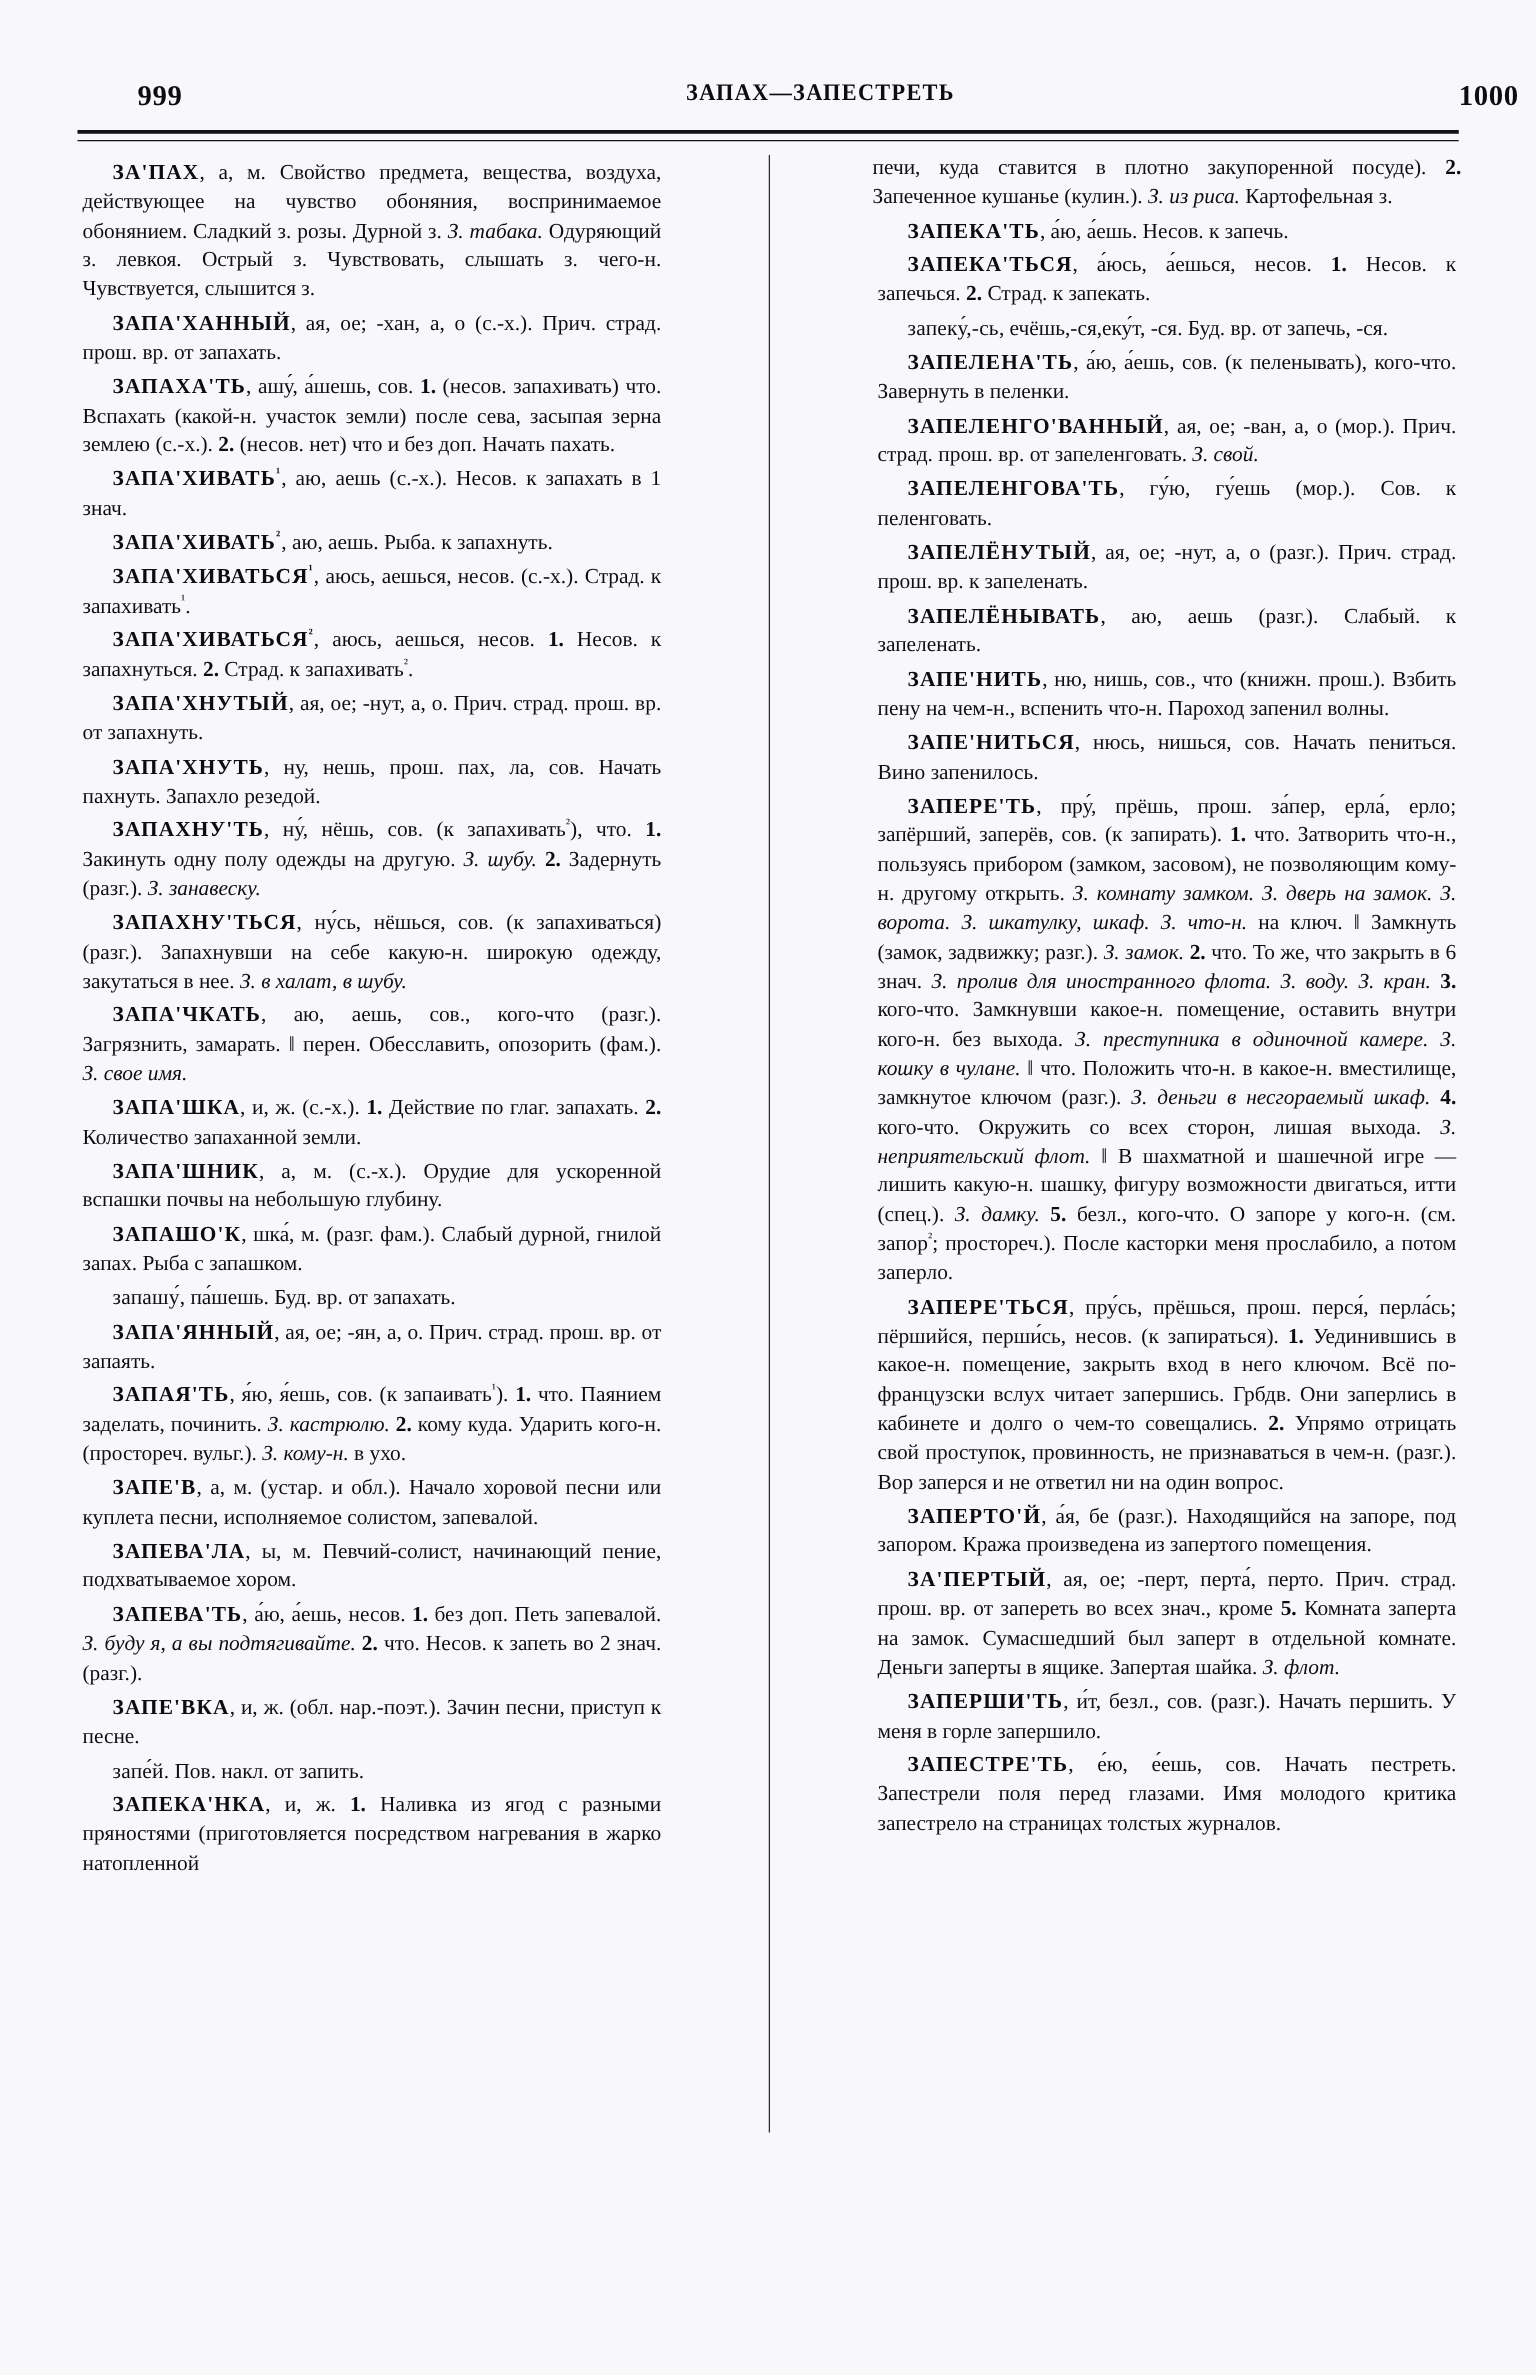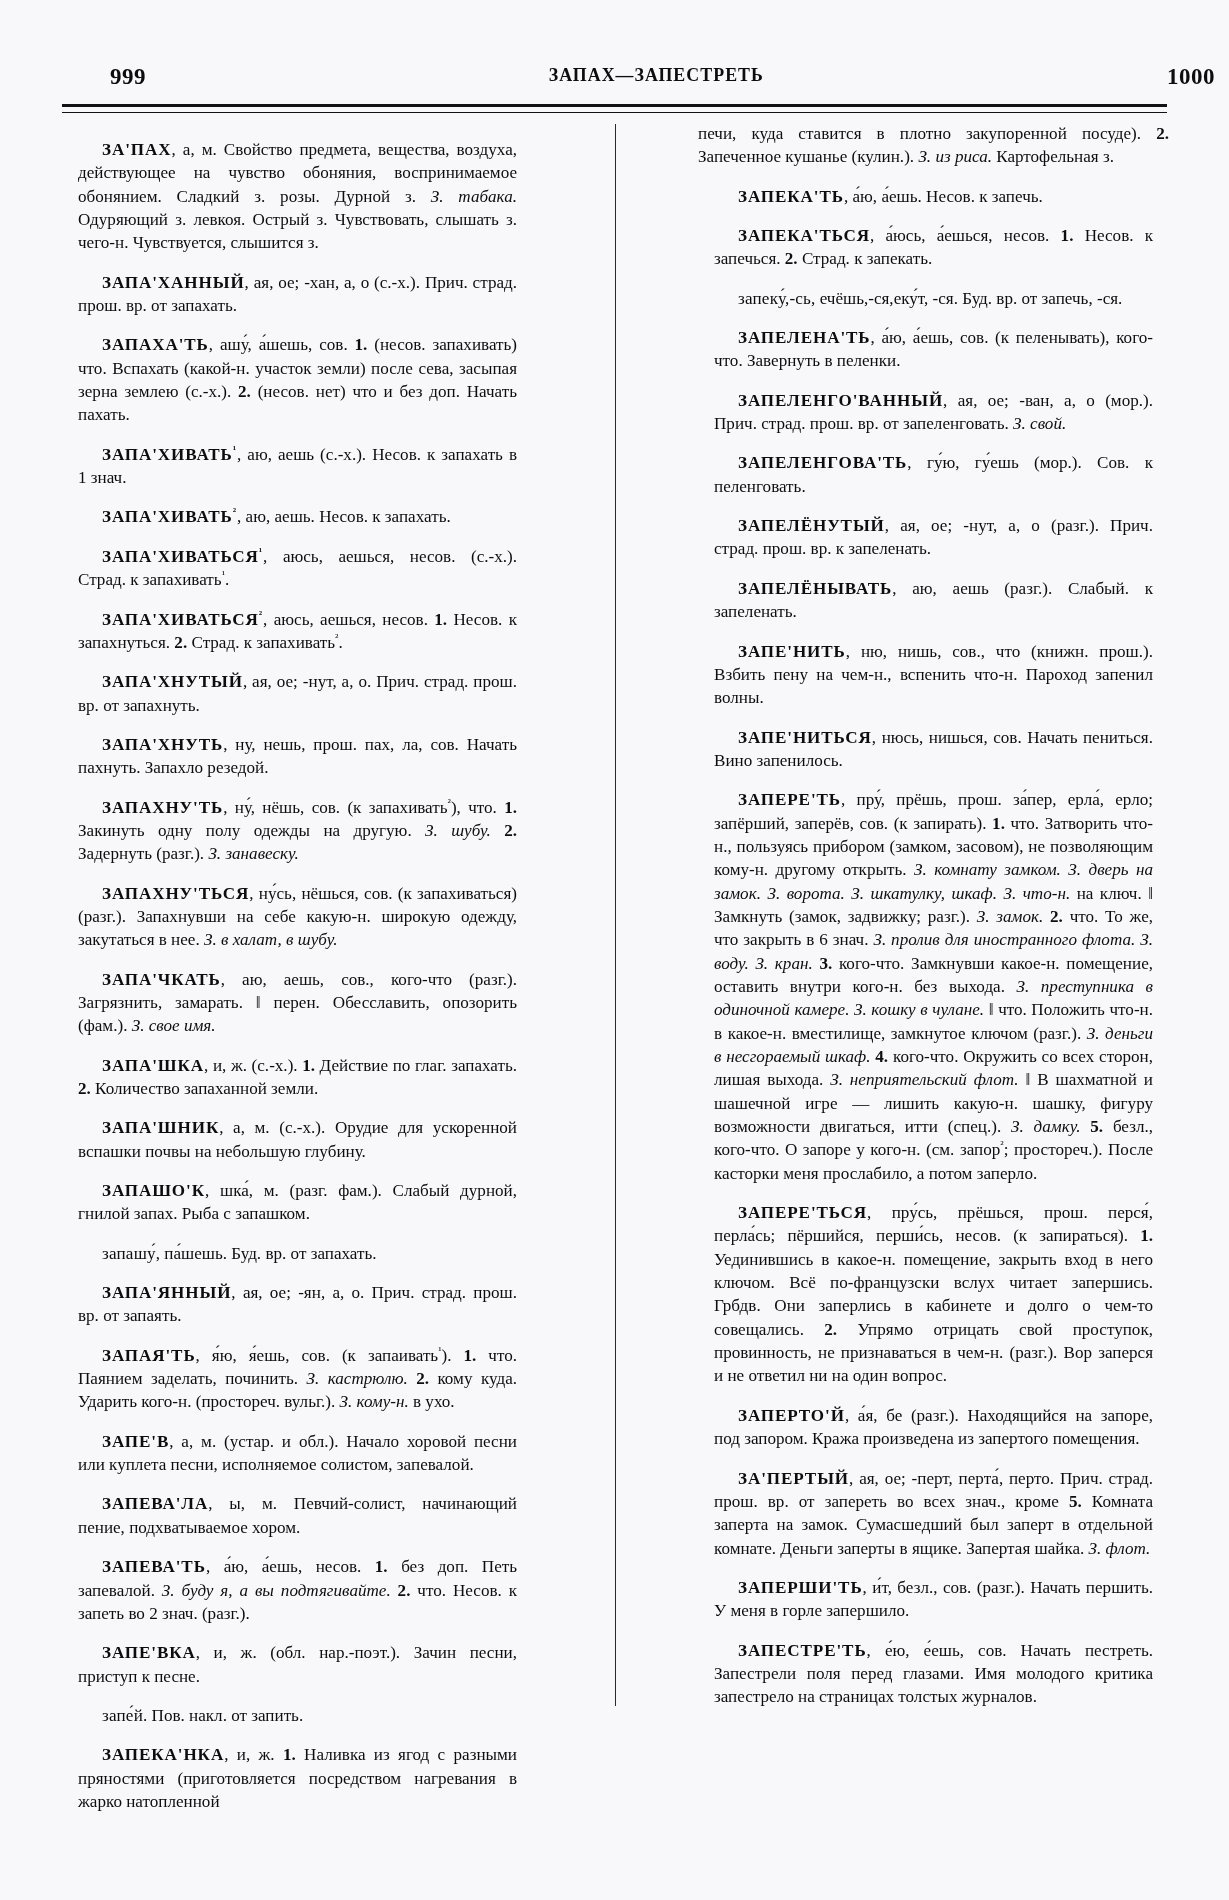--- a/index.html
+++ b/index.html
@@ -81,21 +81,21 @@
   .gutter::before {
     content: "";
     position: absolute;
     left: 82px;
     top: 2px;
     bottom: 88px;
     border-left: 1.4px solid #2a2a2e;
   }
 
   .entry {
-    margin: 16px;
+    margin: 4px;
     text-indent: 24px;
   }
   .cont {
     margin: 0;
     text-indent: 0;
   }
   .hw {
     font-weight: bold;
     letter-spacing: 0.9px;
   }
@@ -120,21 +120,21 @@
   </div>
 
   <div class="rule-double"></div>
 
   <div class="columns">
     <div class="col col-left" id="col-left">
         <p class="entry"><span class="hw">ЗА'ПАХ</span><span>, а, м. Свойство предмета, вещества, воздуха, действующее на чувство обоняния, воспринимаемое обонянием. Сладкий з. розы. Дурной з. <i>З. табака.</i> Одуряющий з. левкоя. Острый з. Чувствовать, слышать з. чего-н. Чувствуется, слышится з.</span></p>
         <p class="entry"><span class="hw">ЗАПА'ХАННЫЙ</span><span>, ая, ое; -хан, а, о (с.-х.). Прич. страд. прош. вр. от запахать.</span></p>
         <p class="entry"><span class="hw">ЗАПАХА'ТЬ</span><span>, ашу́, а́шешь, сов. <b>1.</b> (несов. запахивать) что. Вспахать (какой-н. участок земли) после сева, засыпая зерна землею (с.-х.). <b>2.</b> (несов. нет) что и без доп. Начать пахать.</span></p>
         <p class="entry"><span class="hw">ЗАПА'ХИВАТЬ<span class="sup">¹</span></span><span>, аю, аешь (с.-х.). Несов. к запахать в 1 знач.</span></p>
-        <p class="entry"><span class="hw">ЗАПА'ХИВАТЬ<span class="sup">²</span></span><span>, аю, аешь. Несов. к запахать.</span></p>
+        <p class="entry"><span class="hw">ЗАПА'ХИВАТЬ<span class="sup">²</span></span><span>, аю, аешь. Рыба. к запахнуть.</span></p>
         <p class="entry"><span class="hw">ЗАПА'ХИВАТЬСЯ<span class="sup">¹</span></span><span>, аюсь, аешься, несов. (с.-х.). Страд. к запахивать<span class="sup">¹</span>.</span></p>
         <p class="entry"><span class="hw">ЗАПА'ХИВАТЬСЯ<span class="sup">²</span></span><span>, аюсь, аешься, несов. <b>1.</b> Несов. к запахнуться. <b>2.</b> Страд. к запахивать<span class="sup">²</span>.</span></p>
         <p class="entry"><span class="hw">ЗАПА'ХНУТЫЙ</span><span>, ая, ое; -нут, а, о. Прич. страд. прош. вр. от запахнуть.</span></p>
         <p class="entry"><span class="hw">ЗАПА'ХНУТЬ</span><span>, ну, нешь, прош. пах, ла, сов. Начать пахнуть. Запахло резедой.</span></p>
         <p class="entry"><span class="hw">ЗАПАХНУ'ТЬ</span><span>, ну́, нёшь, сов. (к запахивать<span class="sup">²</span>), что. <b>1.</b> Закинуть одну полу одежды на другую. <i>З. шубу.</i> <b>2.</b> Задернуть (разг.). <i>З. занавеску.</i></span></p>
         <p class="entry"><span class="hw">ЗАПАХНУ'ТЬСЯ</span><span>, ну́сь, нёшься, сов. (к запахиваться) (разг.). Запахнувши на себе какую-н. широкую одежду, закутаться в нее. <i>З. в халат, в шубу.</i></span></p>
         <p class="entry"><span class="hw">ЗАПА'ЧКАТЬ</span><span>, аю, аешь, сов., кого-что (разг.). Загрязнить, замарать. <span>‖</span> перен. Обесславить, опозорить (фам.). <i>З. свое имя.</i></span></p>
         <p class="entry"><span class="hw">ЗАПА'ШКА</span><span>, и, ж. (с.-х.). <b>1.</b> Действие по глаг. запахать. <b>2.</b> Количество запаханной земли.</span></p>
         <p class="entry"><span class="hw">ЗАПА'ШНИК</span><span>, а, м. (с.-х.). Орудие для ускоренной вспашки почвы на небольшую глубину.</span></p>
         <p class="entry"><span class="hw">ЗАПАШО'К</span><span>, шка́, м. (разг. фам.). Слабый дурной, гнилой запах. Рыба с запашком.</span></p>

